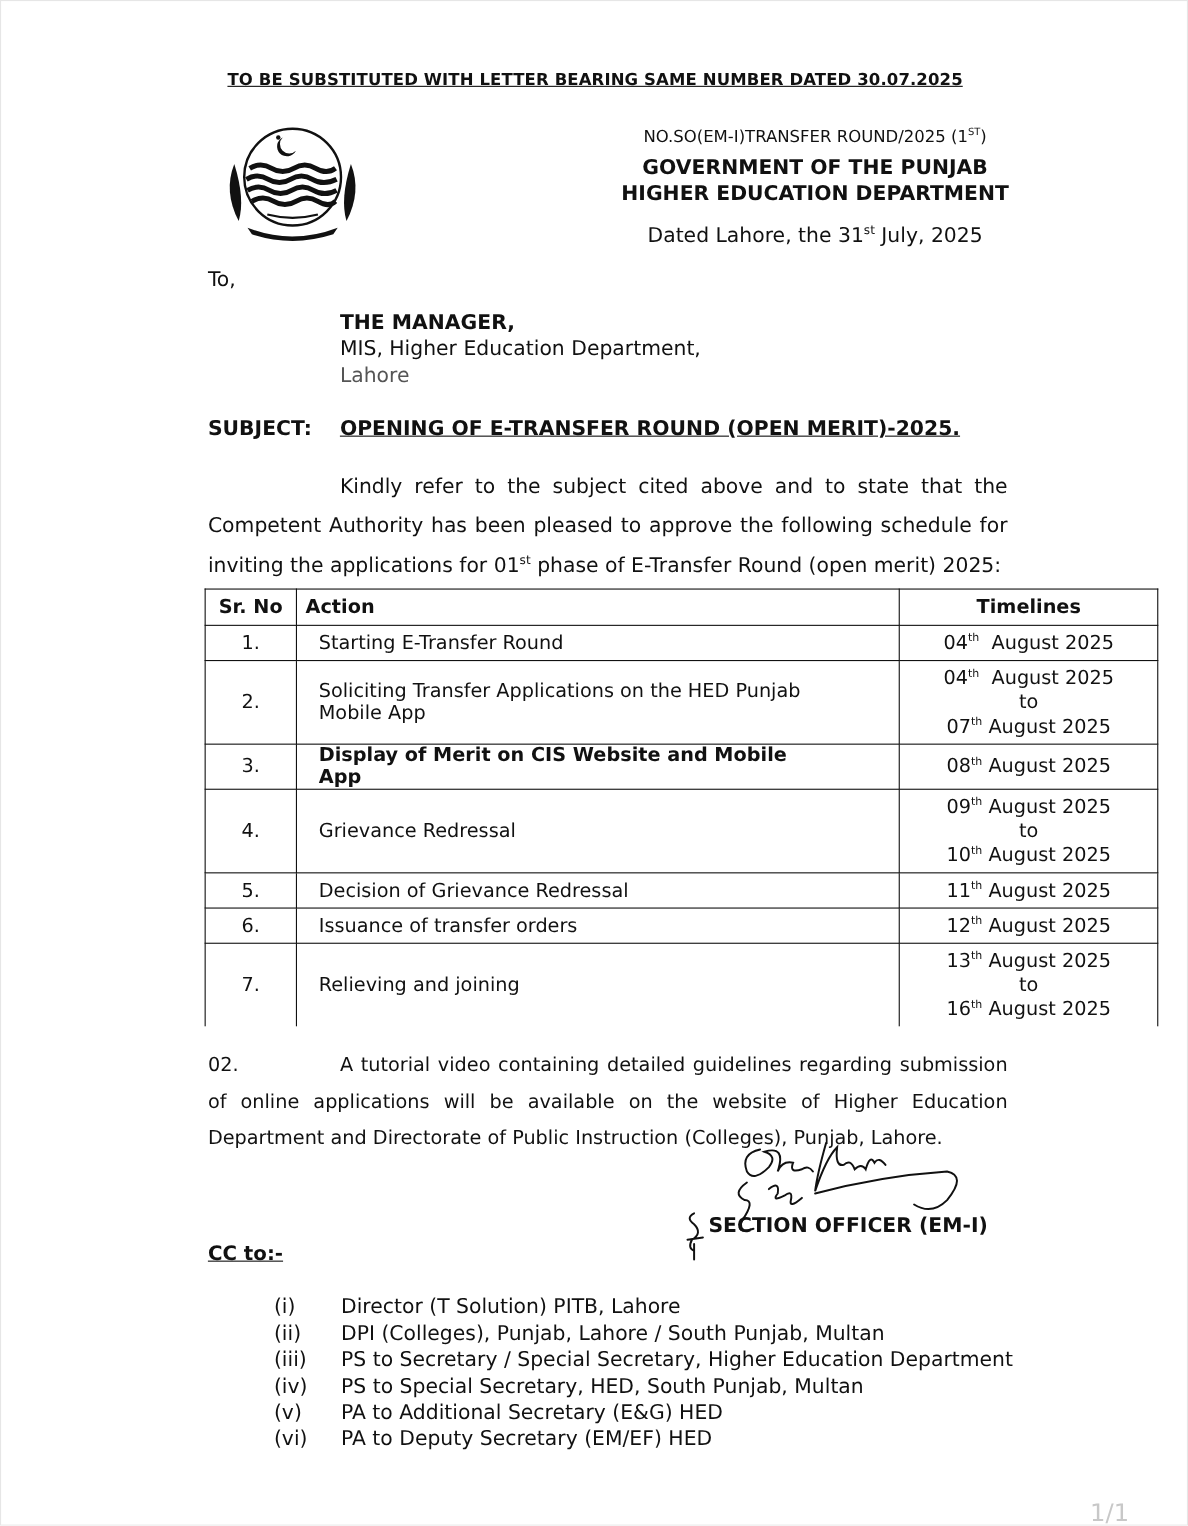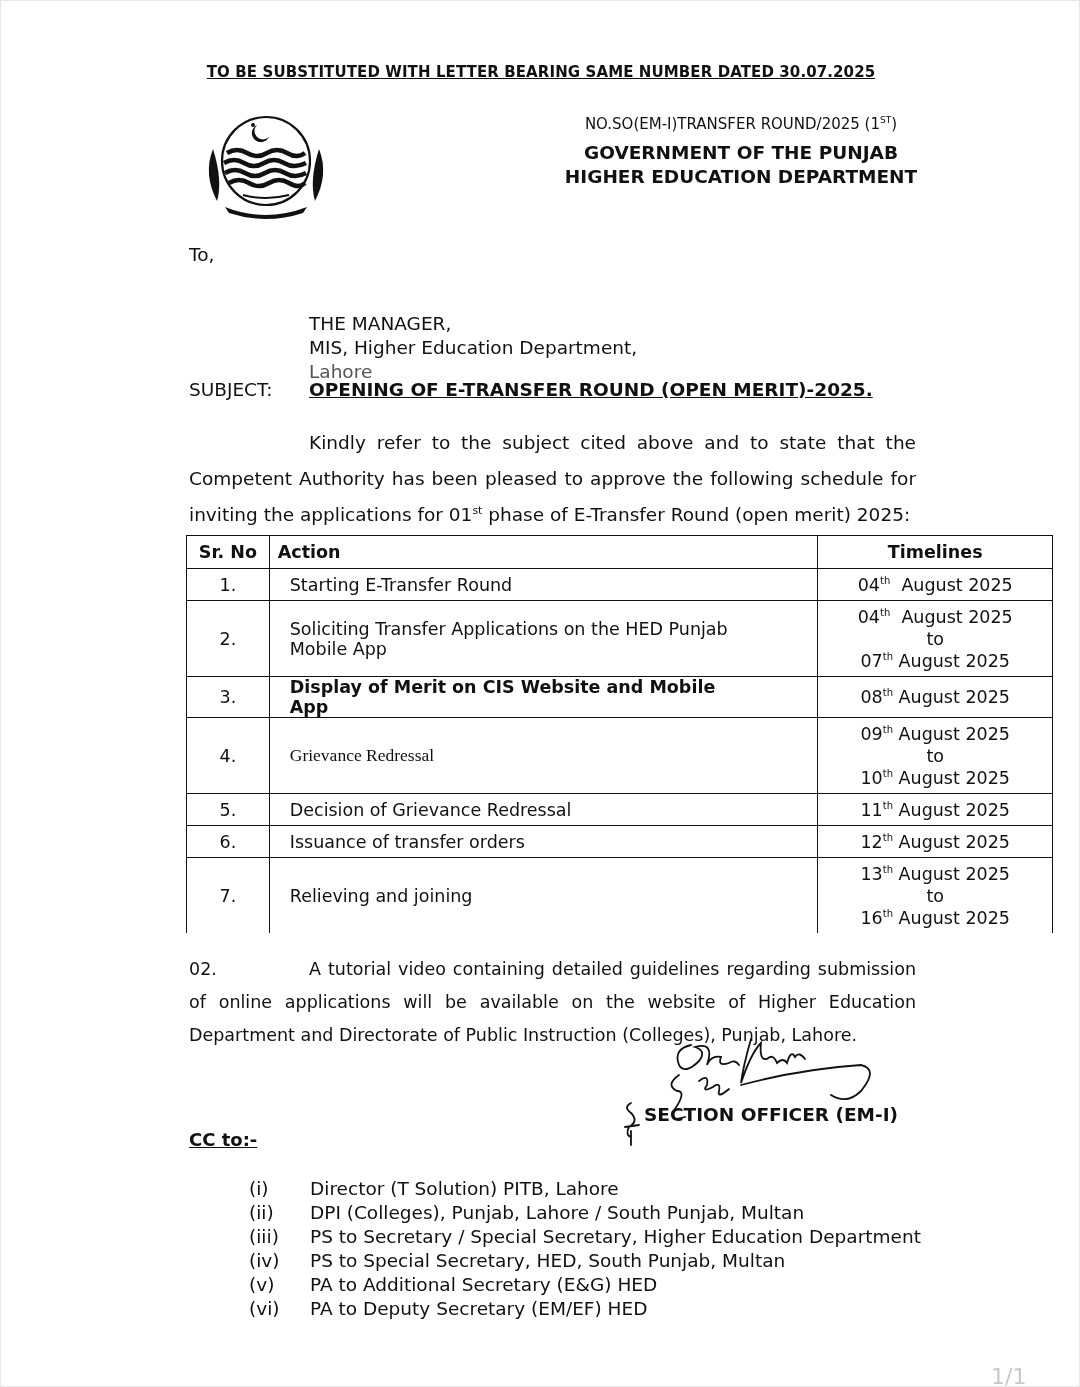--- a/index.html
+++ b/index.html
@@ -9,23 +9,23 @@
   .abs { position: absolute; }
   .top-note { left: 0; width: 1080px; top: 62px; text-align: center; font-weight: bold; font-size: 15px; text-decoration: underline; letter-spacing: 0.1px; }
   .logo { left: 194px; top: 110px; width: 142px; height: 112px; }
   .letter-no { left: 540px; width: 400px; top: 114px; text-align: center; font-size: 15px; }
   .letter-no sup { font-size: 9px; }
   .gov { left: 540px; width: 400px; top: 140px; text-align: center; font-weight: bold; font-size: 18.5px; line-height: 24px; }
   .dated { left: 540px; width: 400px; top: 203px; text-align: center; font-size: 18.5px; }
   .dated sup { font-size: 11px; }
   .to { left: 188px; top: 243px; font-size: 18.5px; }
   .addr { left: 308px; top: 281px; font-size: 18.5px; line-height: 24px; }
-  .addr .b { font-weight: normal; margin-top: 30px; }
+  .addr .b { font-weight: bold; }
   .addr .grey { color: #555; }
-  .subject-label { left: 188px; top: 378px; font-weight: normal; font-size: 18.5px; }
+  .subject-label { left: 188px; top: 378px; font-weight: bold; font-size: 18.5px; }
   .subject-text { left: 308px; top: 378px; font-weight: bold; font-size: 18.5px; text-decoration: underline; }
   .para1 { left: 188px; top: 424px; width: 727px; font-size: 18.5px; line-height: 36px; text-align: justify; }
   .para1 .indent { display: inline-block; width: 120px; }
   sup { line-height: 0; }
   .para1 sup { font-size: 11px; }
   table.sched { position: absolute; left: 185px; top: 534px; width: 867px; border-collapse: collapse; font-size: 17.5px; }
   table.sched td, table.sched th { border: 1.5px solid #111; padding: 0; }
   table.sched th { font-weight: bold; height: 32px; }
   .c1 { width: 77px; text-align: center; }
   .c2 { width: 432px; text-align: left; padding-left: 20px !important; }
@@ -72,20 +72,21 @@
     </g>
   </svg>
 
   <div class="abs letter-no"><span>NO.SO(EM-I)TRANSFER ROUND/2025 (1</span><sup>ST</sup><span>)</span></div>
 
   <div class="abs gov">
     <div>GOVERNMENT OF THE PUNJAB</div>
     <div>HIGHER EDUCATION DEPARTMENT</div>
   </div>
 
+  <div class="abs dated"><span>Dated Lahore, the 31</span><sup>st</sup><span> July, 2025</span></div>
 
   <div class="abs to">To,</div>
 
   <div class="abs addr">
     <div class="b">THE MANAGER,</div>
     <div>MIS, Higher Education Department,</div>
     <div class="grey">Lahore</div>
   </div>
 
   <div class="abs subject-label">SUBJECT:</div>
@@ -120,21 +121,21 @@
         </tr>
         <tr class="r3">
           <td class="c1">3.</td>
           <td class="c2" style="padding-right: 64px; font-weight: bold;">Display of Merit on CIS Website and Mobile App</td>
           <td class="c3">
             <div><span>08</span><sup>th</sup><span style="white-space:pre"> August 2025</span></div>
           </td>
         </tr>
         <tr class="r4">
           <td class="c1">4.</td>
-          <td class="c2" style="padding-right: 56px; font-family: Liberation Serif, serif;">Grievance Redressal</td>
+          <td class="c2" style="padding-right: 56px;">Grievance Redressal</td>
           <td class="c3">
             <div><span>09</span><sup>th</sup><span style="white-space:pre"> August 2025</span></div>
             <div>to</div>
             <div><span>10</span><sup>th</sup><span style="white-space:pre"> August 2025</span></div>
           </td>
         </tr>
         <tr class="r5">
           <td class="c1">5.</td>
           <td class="c2" style="padding-right: 40px;">Decision of Grievance Redressal</td>
           <td class="c3">

